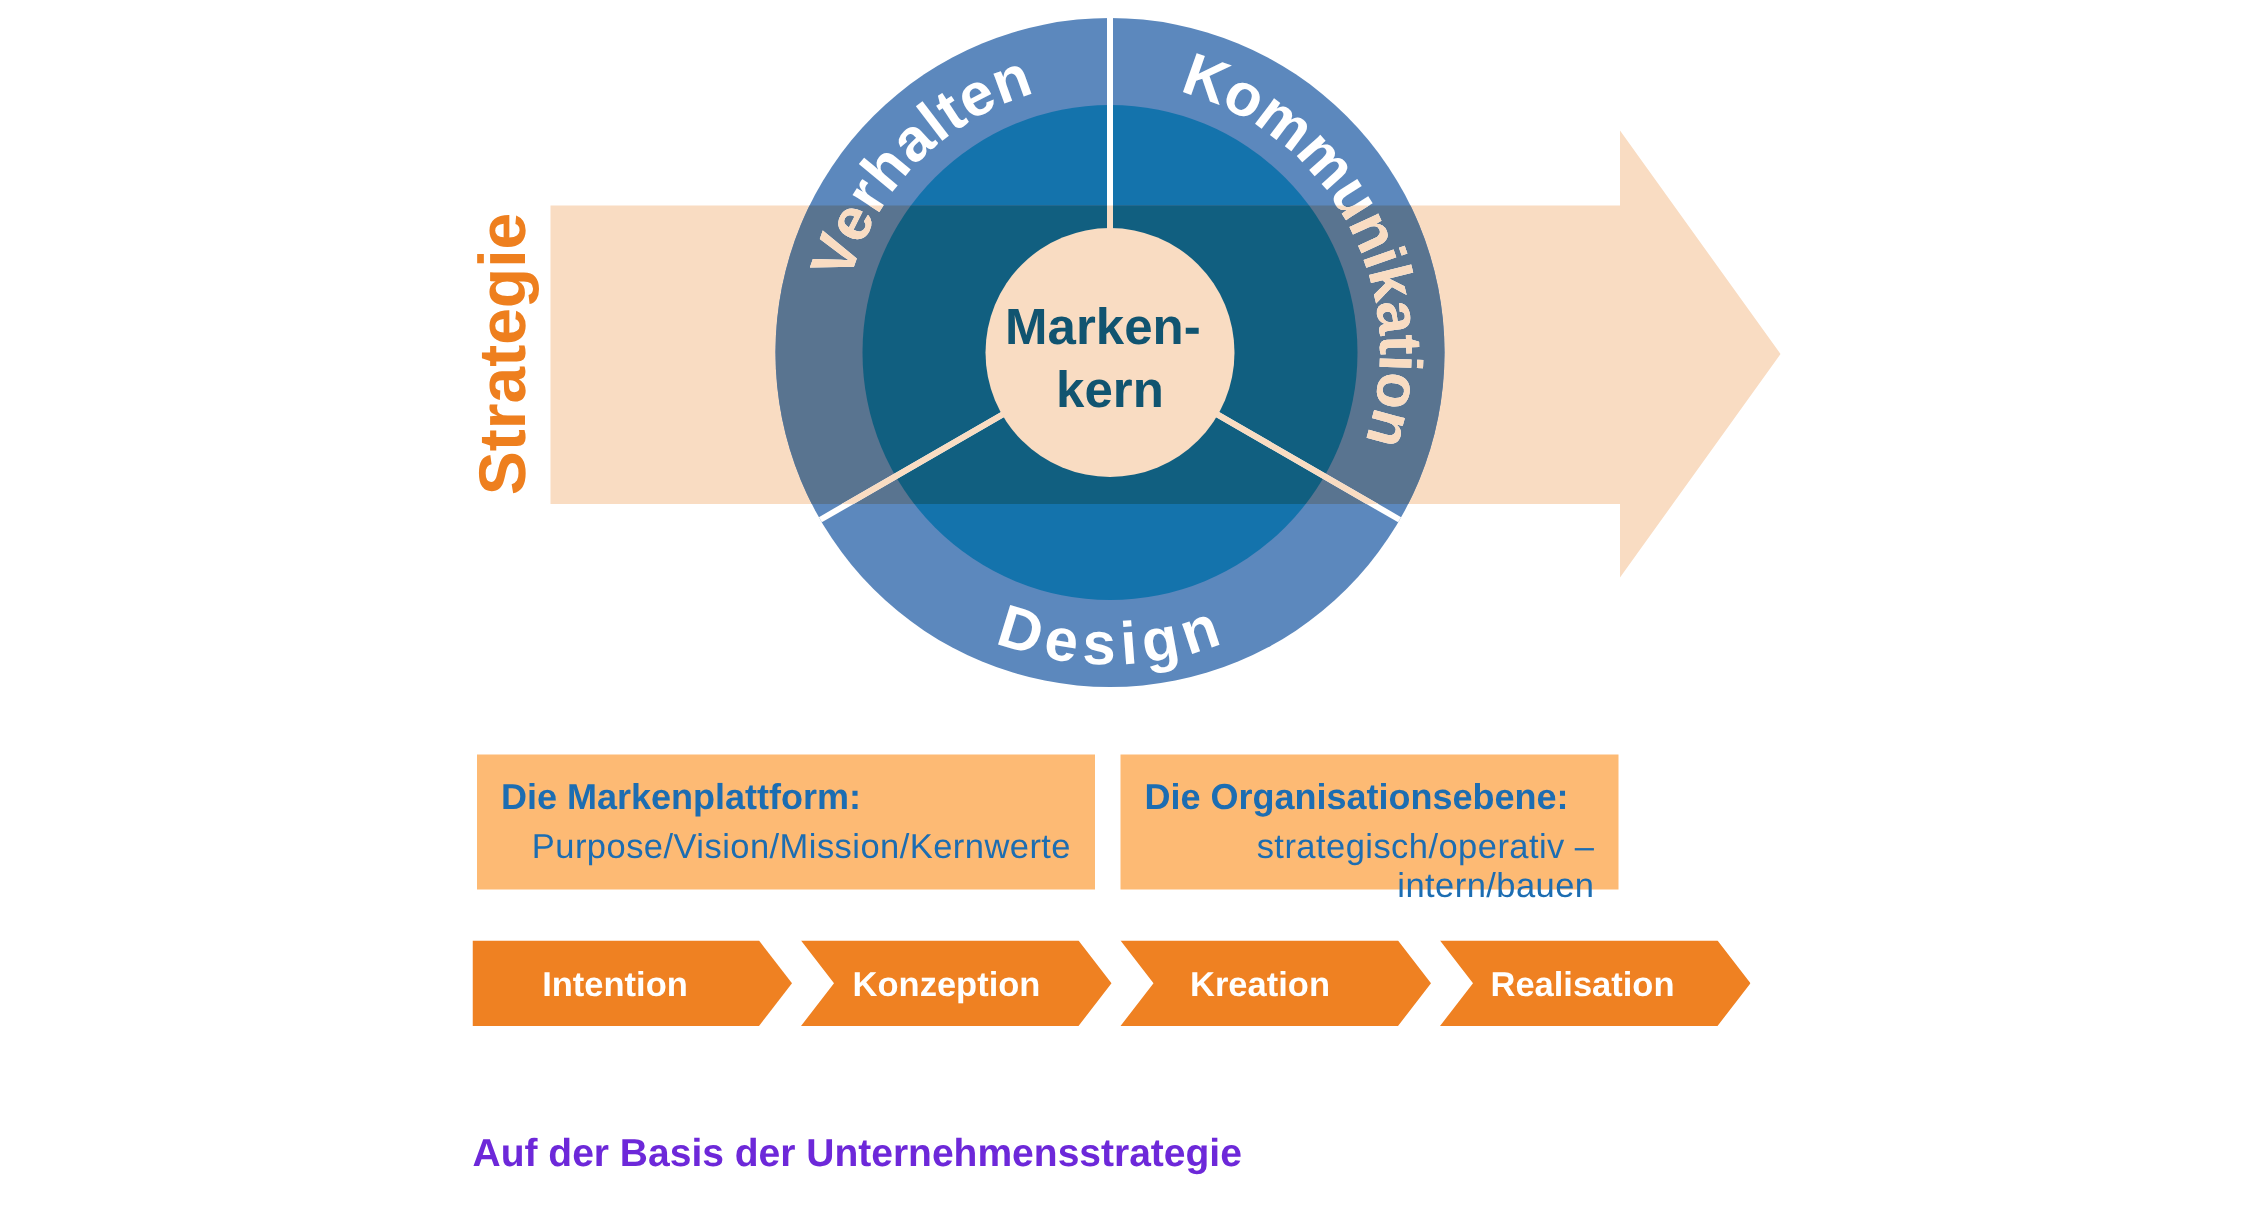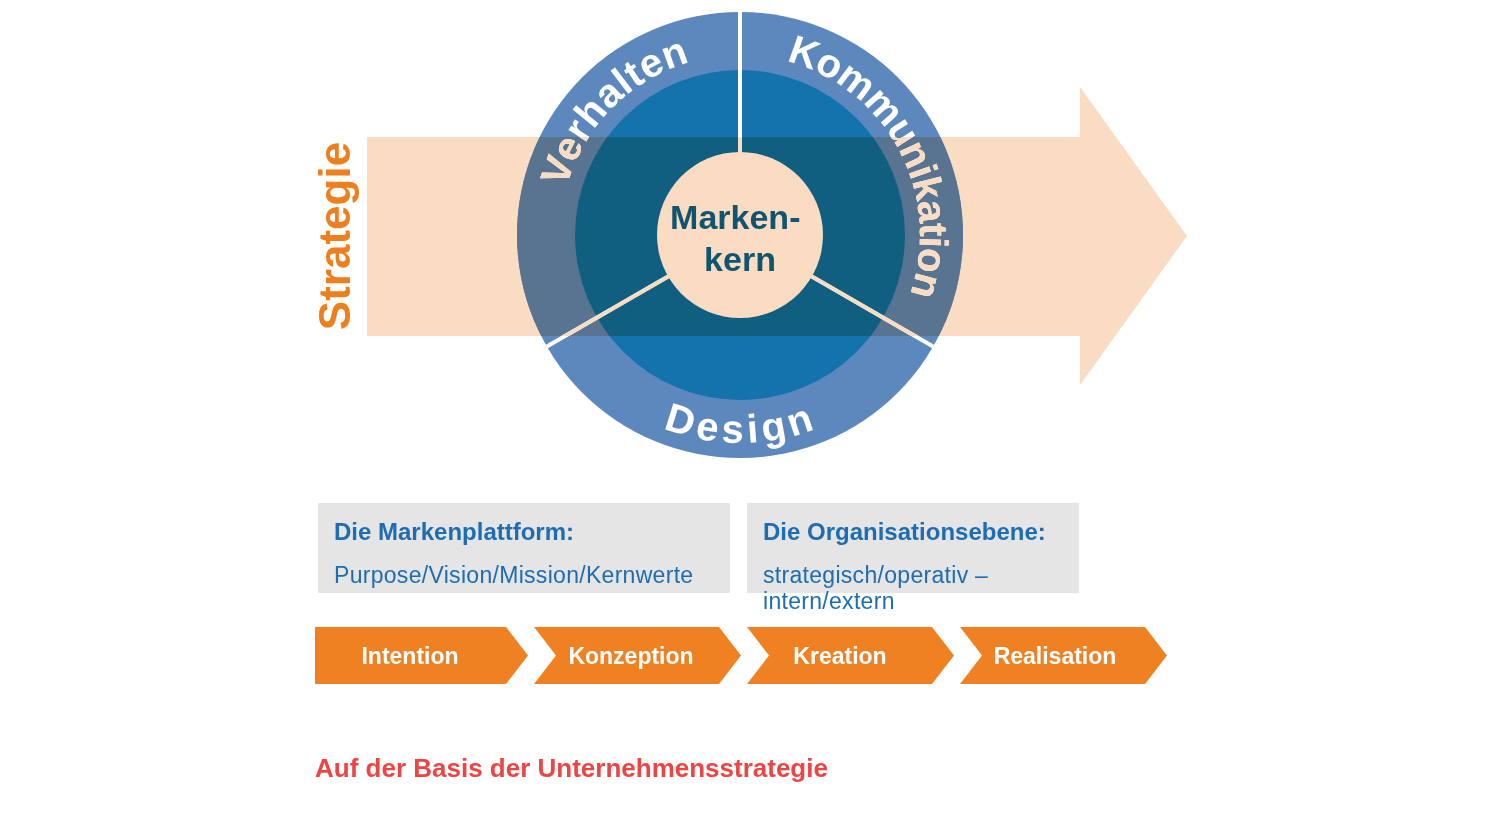--- a/index.html
+++ b/index.html
@@ -7,29 +7,29 @@
     position:relative; width:1500px; height:820px; background:#ffffff;
     overflow:hidden; font-family:"Liberation Sans", sans-serif;
   }
   .diagram-svg { position:absolute; left:0; top:0; }
   .ring-label { font-weight:bold; font-size:40px; fill:#ffffff; }
   .ring-label-shade { font-weight:bold; font-size:40px; fill:#f9dcc2; }
   .core-label { font-weight:bold; font-size:34px; fill:#115470; text-anchor:middle; }
   .strategy-label { font-weight:bold; font-size:44px; fill:#ee7f1e; text-anchor:middle; }
   .info-box {
     position:absolute; top:503px; height:90px; box-sizing:border-box;
-    background:#e5e5e5; padding:13px 16px;
+    background:#fdba74; padding:13px 16px;
   }
   .info-box .title { font-weight:bold; font-size:24px; line-height:32px; color:#1c6db2; }
-  .info-box .body  { font-size:23px; line-height:26px; margin-top:14px; color:#1c6db2; letter-spacing:0.3px; }
+  .info-box .body  { font-size:23px; line-height:26px; margin-top:3px; color:#1c6db2; letter-spacing:0.3px;text-align:right; }
   .chevron-svg { position:absolute; left:315px; top:627px; }
   .chevron-label { font-weight:bold; font-size:23px; fill:#ffffff; text-anchor:middle; }
   .caption {
     position:absolute; left:315px; top:751px;
-    font-weight:bold; font-size:26px; line-height:34px; color:#ef4444;
+    font-weight:bold; font-size:26px; line-height:34px; color:#6d28d9;
   }
 </style>
 </head>
 <body>
 
 <div class="stage">
 
   <svg class="diagram-svg" width="1500" height="490" viewBox="0 0 1500 490">
     <defs>
       <clipPath id="bandClip">
@@ -85,21 +85,21 @@
 
     <text class="strategy-label" transform="translate(350 236) rotate(-90)">Strategie</text>
   </svg>
 
   <div class="info-box" style="left:318px; width:412px;">
     <div class="title">Die Markenplattform:</div>
     <div class="body">Purpose/Vision/Mission/Kernwerte</div>
   </div>
   <div class="info-box" style="left:747px; width:332px;">
     <div class="title">Die Organisationsebene:</div>
-    <div class="body">strategisch/operativ – intern/extern</div>
+    <div class="body">strategisch/operativ – intern/bauen</div>
   </div>
 
   <svg class="chevron-svg" width="852" height="57" viewBox="0 0 852 57">
     <g fill="#ef8122">
       <path d="M0 0 H191 L213 28.5 L191 57 H0 Z"></path>
       <path d="M219 0 H404 L426 28.5 L404 57 H219 L241 28.5 Z"></path>
       <path d="M432 0 H617 L639 28.5 L617 57 H432 L454 28.5 Z"></path>
       <path d="M645 0 H830 L852 28.5 L830 57 H645 L667 28.5 Z"></path>
     </g>
     <text class="chevron-label" x="95" y="37">Intention</text>

